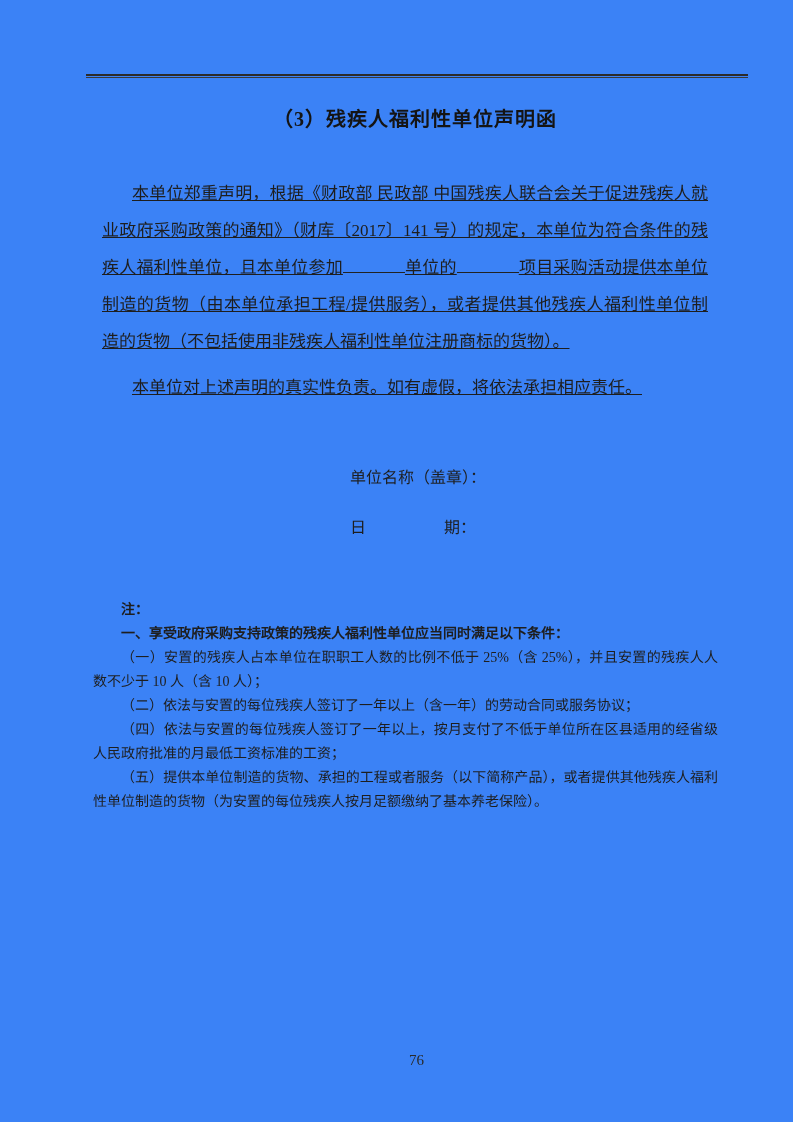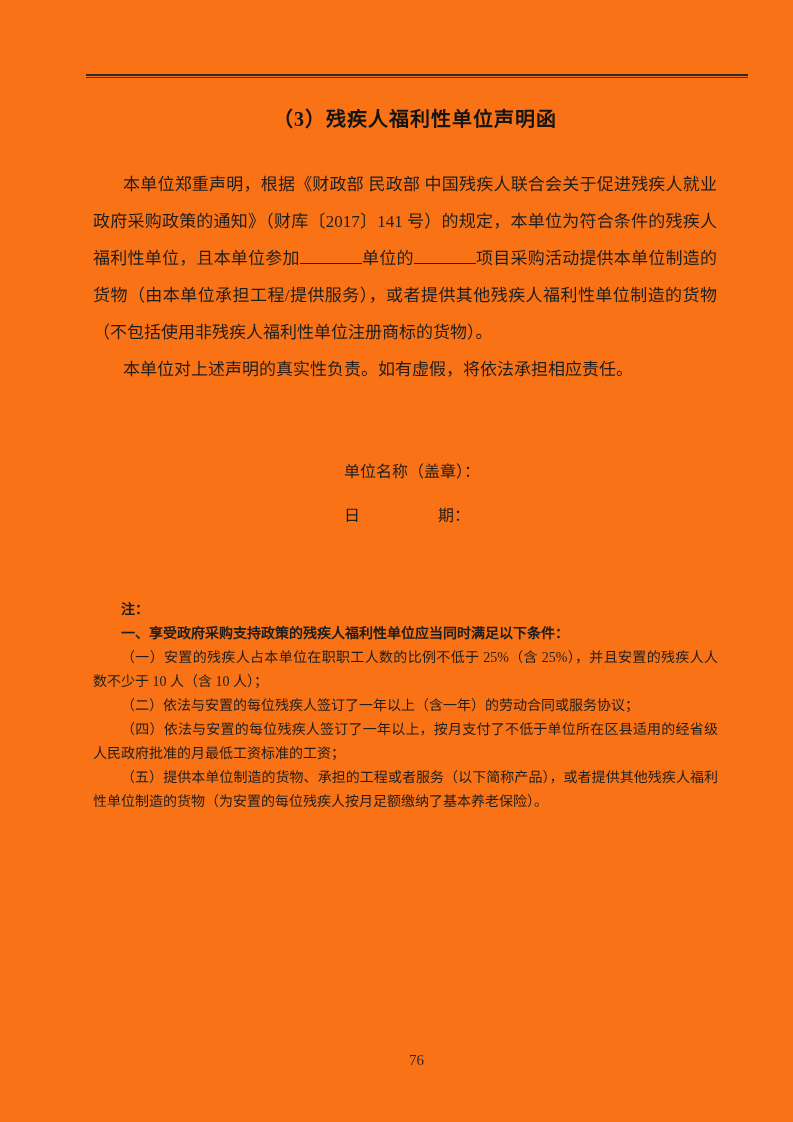--- a/index.html
+++ b/index.html
@@ -5,21 +5,21 @@
   html, body {
     margin: 0;
     padding: 0;
     background: #e8e8e8;
   }
   .page {
     position: relative;
     width: 793px;
     height: 1122px;
     margin: 0 auto;
-    background: #f97316;
+    background: #3b82f6;
     color: #1e1e1e;
     font-family: "Liberation Serif", "DejaVu Serif", serif;
     overflow: hidden;
   }
   .top-rule {
     position: absolute;
     left: 86px;
     top: 74px;
     width: 662px;
     height: 1px;
@@ -41,38 +41,39 @@
   .declaration {
     position: absolute;
     left: 93px;
     top: 166px;
     width: 624px;
     font-size: 17px;
     line-height: 37px;
     text-align: justify;
   }
   .declaration p {
-    margin: 0;
+    margin: 9px;
     text-indent: 30px;
+    text-decoration: underline;
   }
   .blank-line {
     display: inline-block;
     width: 62px;
     height: 15px;
     border-bottom: 1.5px solid #222222;
     vertical-align: baseline;
   }
   .signature {
     position: absolute;
     left: 338px;
     top: 447px;
     font-size: 16px;
     line-height: 38px;
   }
-  .signature .sig-row { margin: 6px; }
+  .signature .sig-row { margin: 12px; }
   .date-gap {
     display: inline-block;
     width: 78px;
   }
   .notes {
     position: absolute;
     left: 93px;
     top: 598px;
     width: 625px;
     font-size: 14px;

